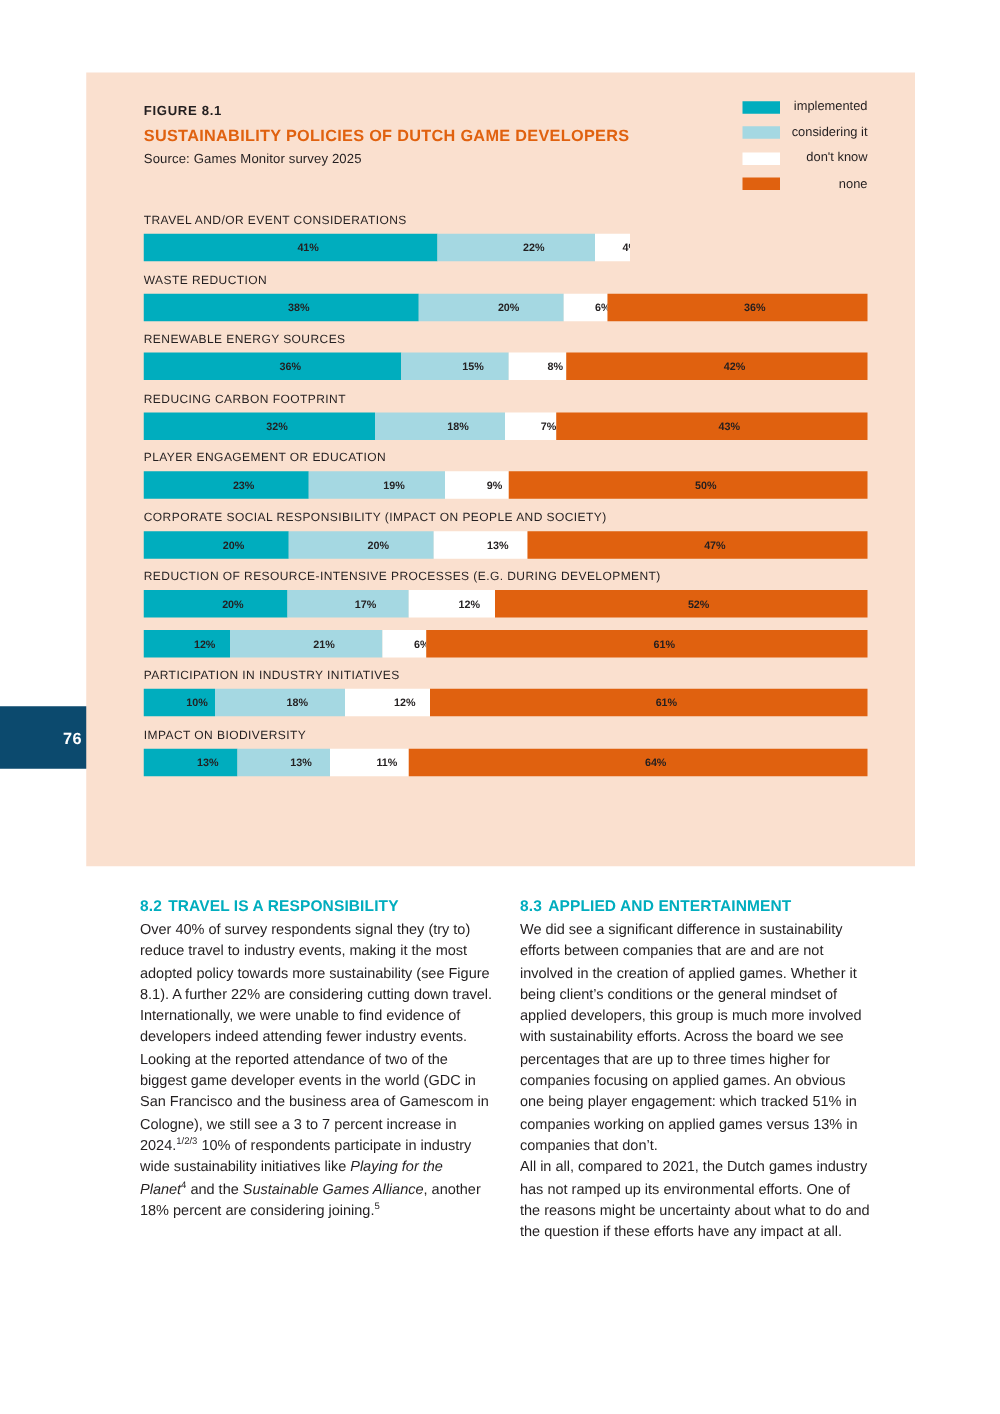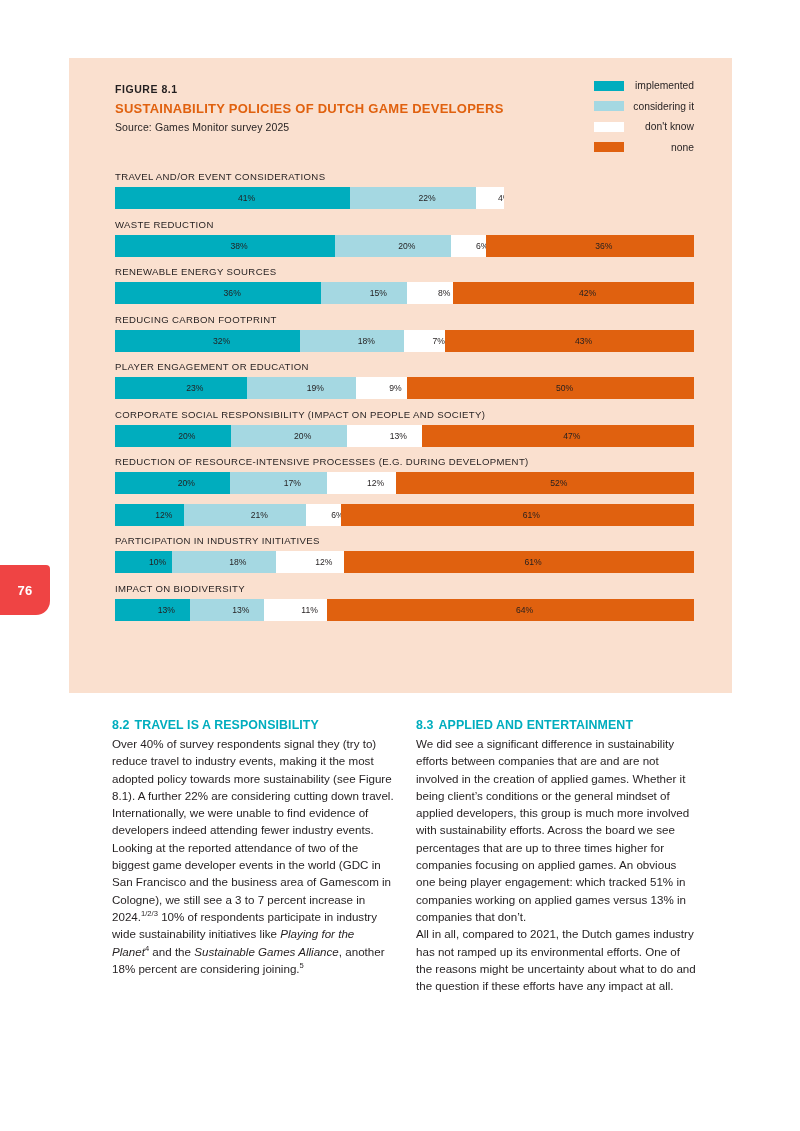--- a/index.html
+++ b/index.html
@@ -16,30 +16,31 @@
     overflow: hidden;
   }
 
   
   #page-tab {
     position: absolute;
     left: 0;
     top: 565px;
     width: 50px;
     height: 50px;
-    background: #ef4444;
+    background: #0c4a6e;
     border-top-right-radius: 4px;
     border-bottom-right-radius: 14px;
     color: #ffffff;
     font-size: 13px;
     font-weight: bold;
     display: flex;
     align-items: center;
     justify-content: center;
     letter-spacing: .3px;
+    padding-left: 33px;
   }
 
   
   #figure-panel {
     position: absolute;
     left: 69px;
     top: 58px;
     width: 663px;
     height: 635px;
     background: #fae0cf;
@@ -120,21 +121,21 @@
   .bar-track {
     display: flex;
     height: 22px;
     width: 100%;
   }
   .bar-seg {
     display: flex;
     align-items: center;
     justify-content: center;
     font-size: 8.6px;
-    font-weight: normal;
+    font-weight: bold;
     color: #231f20;
     overflow: hidden;
     white-space: nowrap;
     box-sizing: border-box;
     padding-left: 28px;
   }
 
   
   #columns {
     position: absolute;

